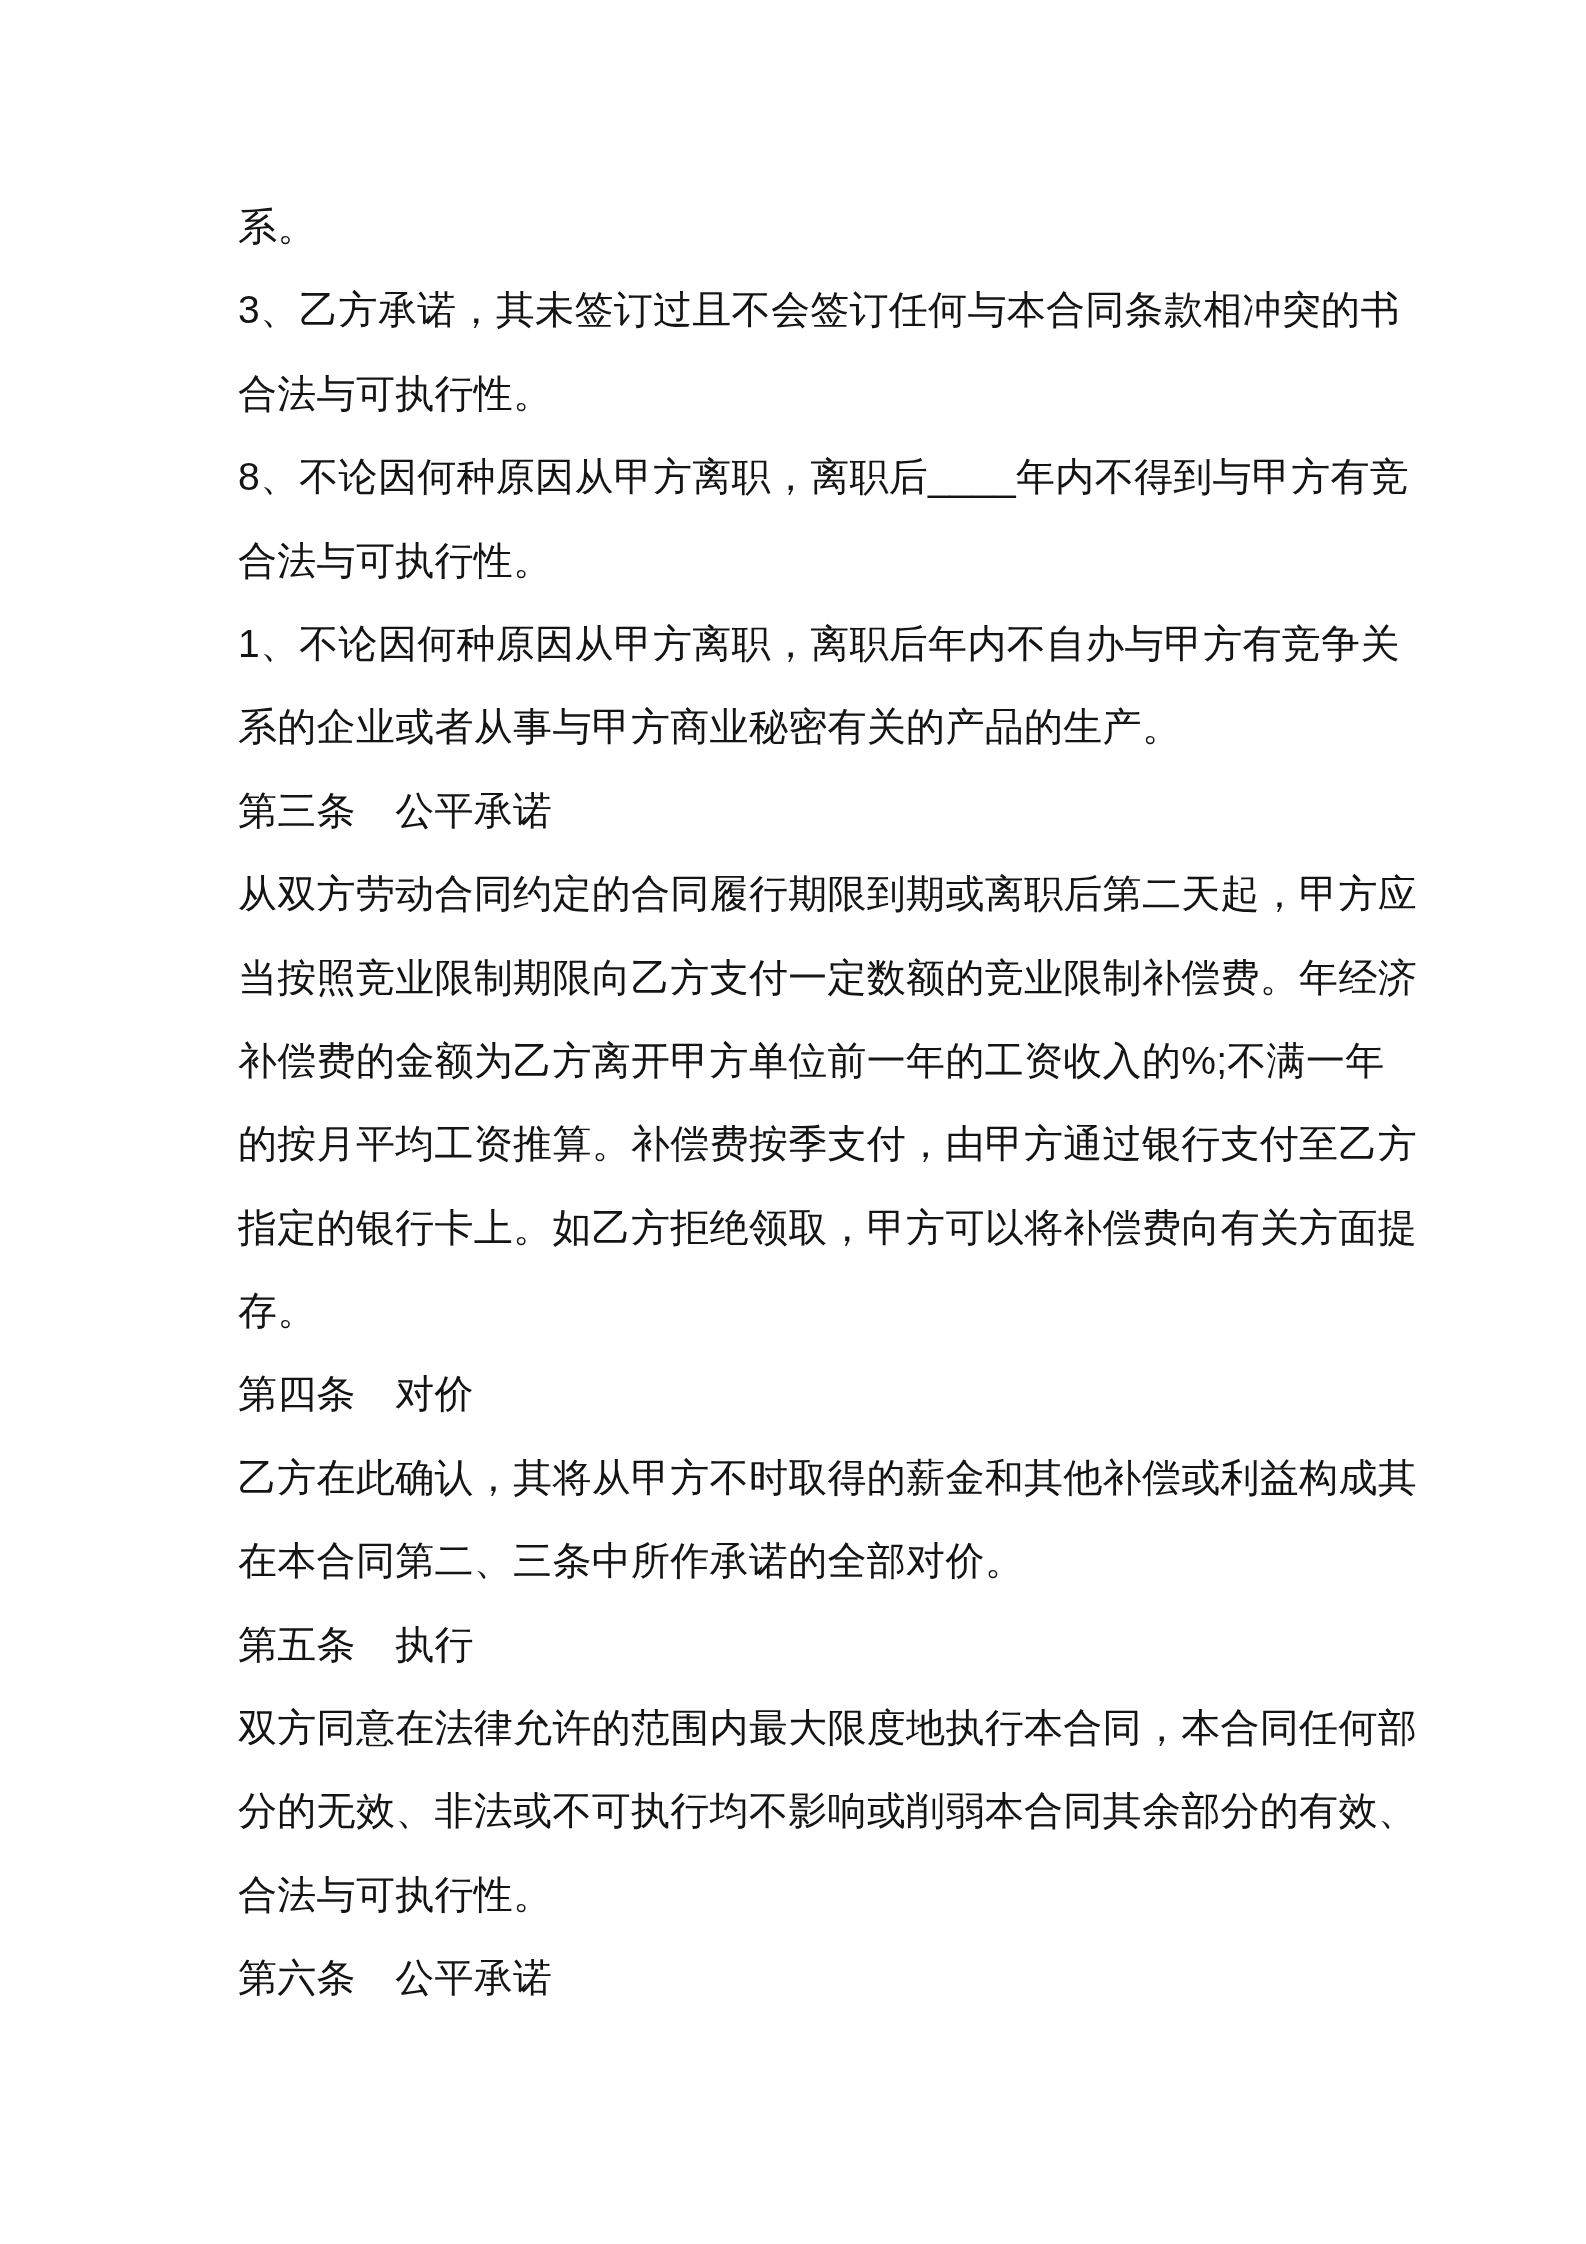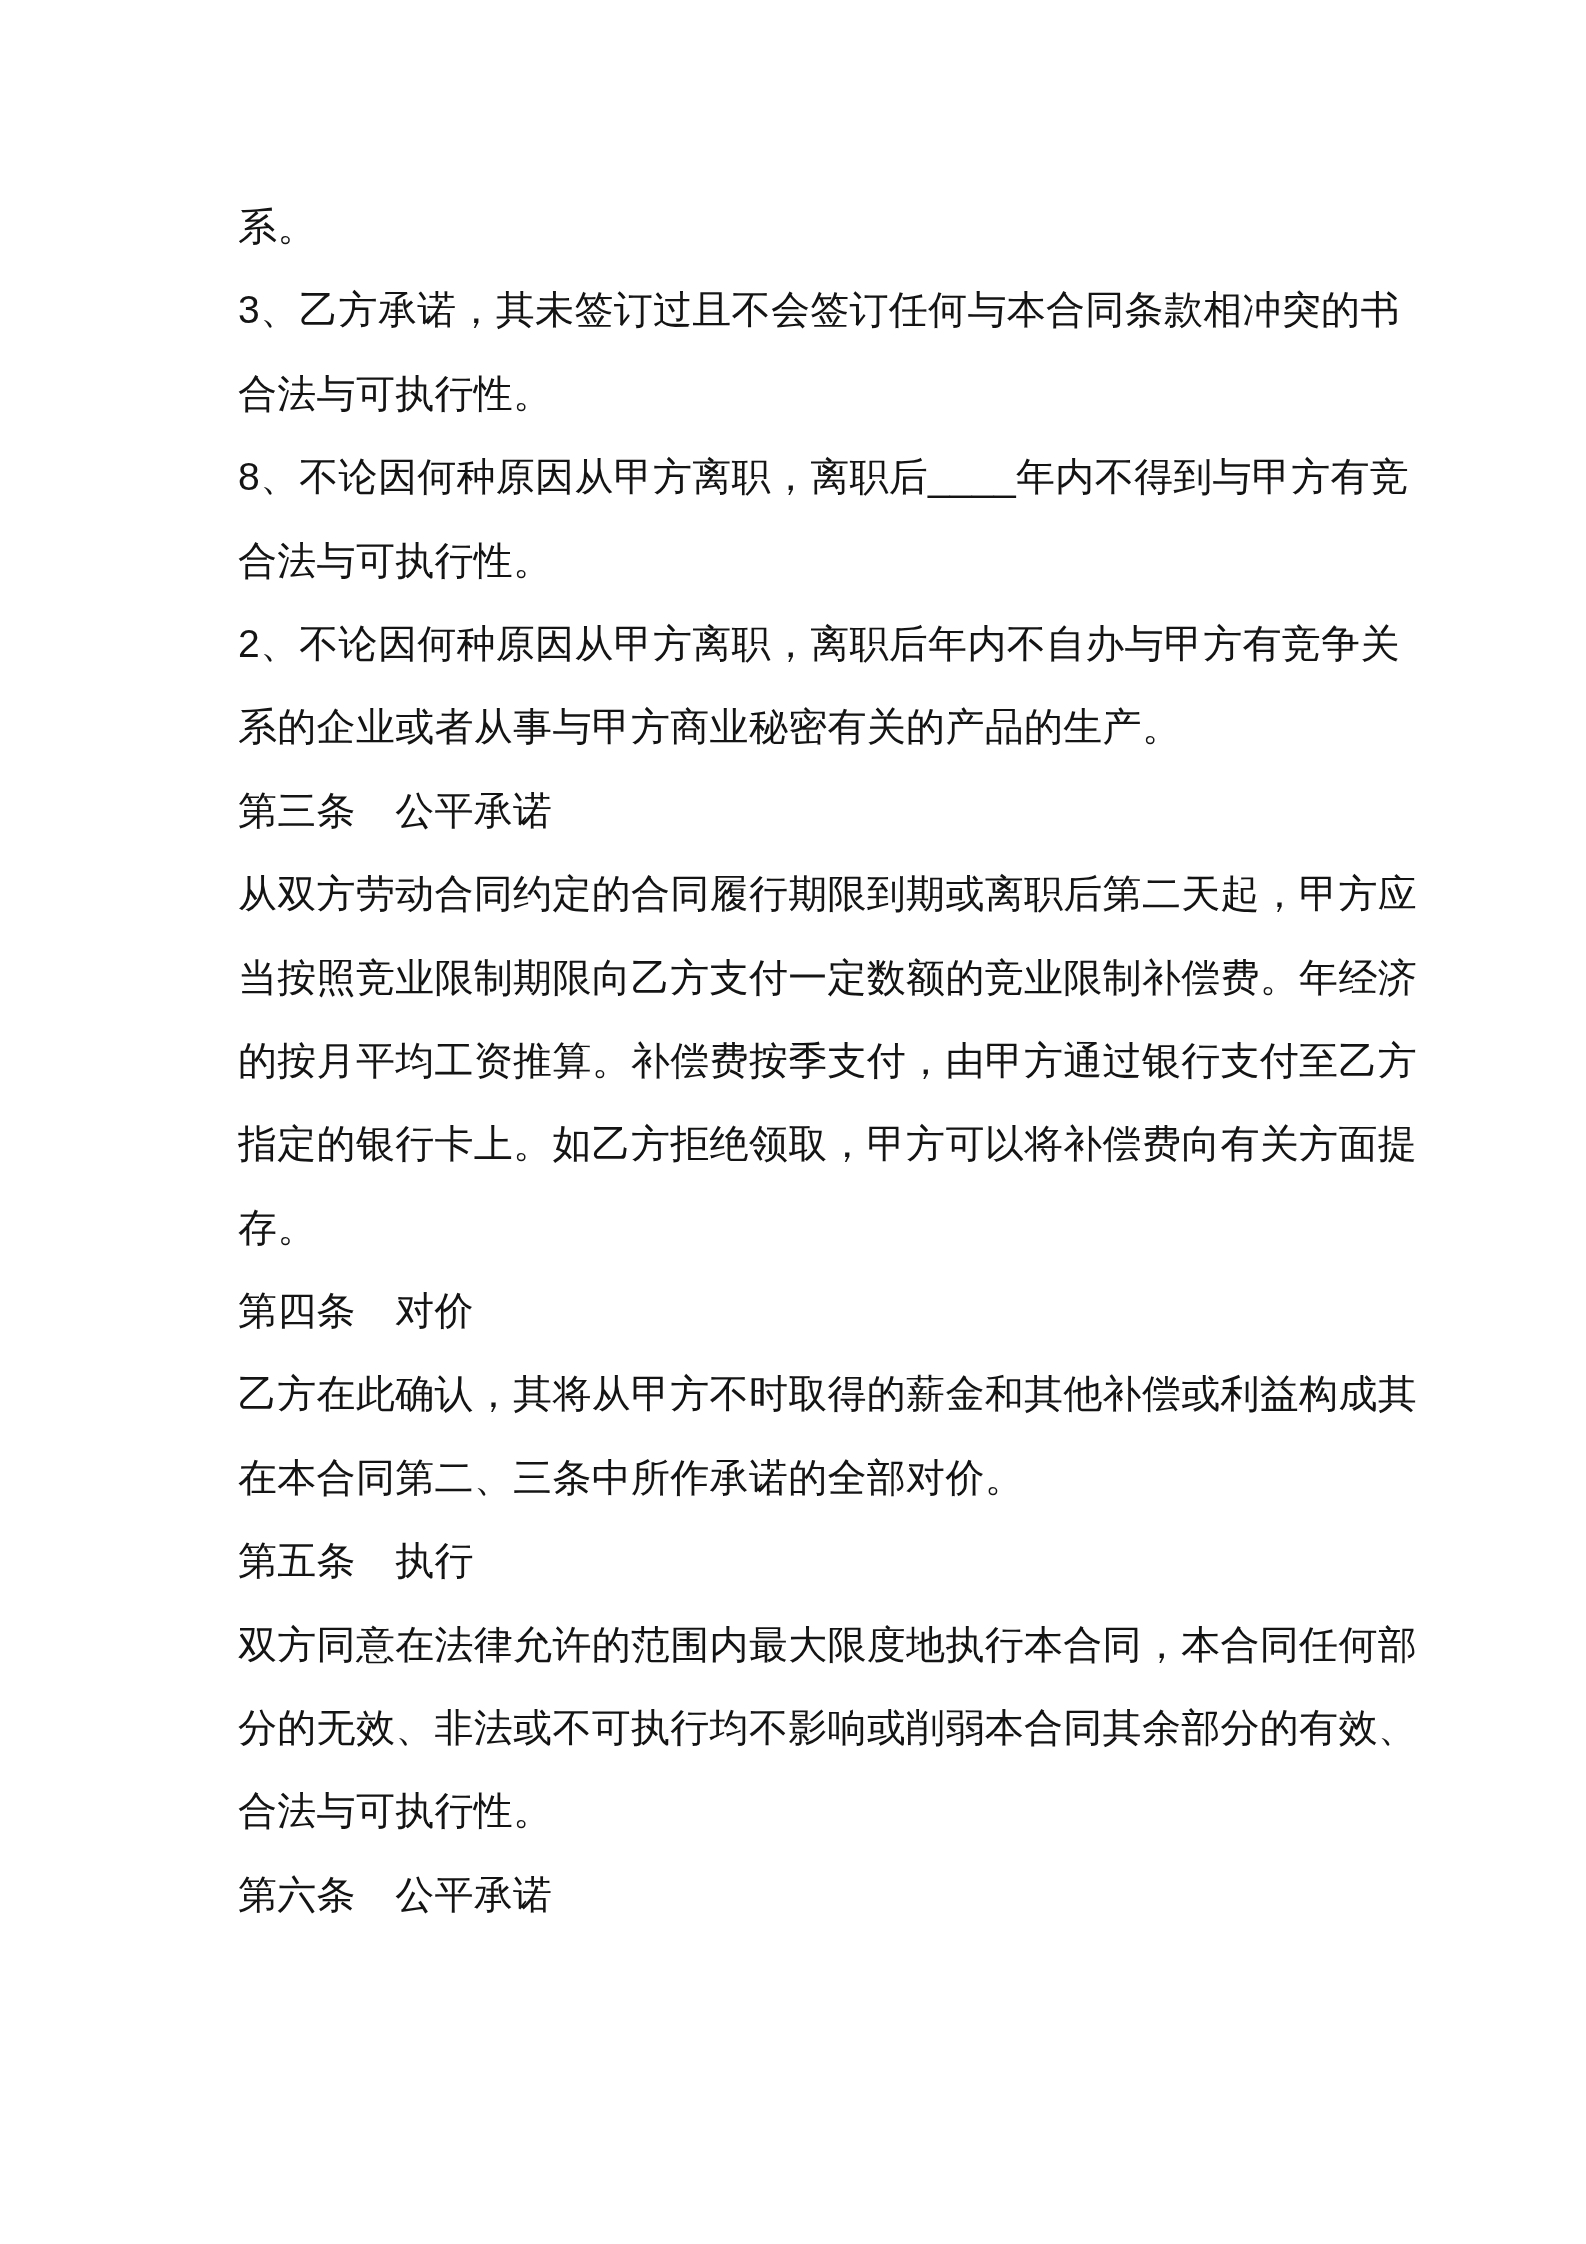--- a/index.html
+++ b/index.html
@@ -37,25 +37,26 @@
 </head>
 <body>
 
 <div class="page" style="background: rgb(255, 255, 255);">
   <div class="content" style="color: rgb(20, 20, 20);">
       <div class="line">系。</div>
       <div class="line">3、乙方承诺，其未签订过且不会签订任何与本合同条款相冲突的书</div>
       <div class="line">合法与可执行性。</div>
       <div class="line">8、不论因何种原因从甲方离职，离职后____年内不得到与甲方有竞</div>
       <div class="line">合法与可执行性。</div>
-      <div class="line">2、不论因何种原因从甲方离职，离职后年内不自办与甲方有竞争关</div>
+      <div class="line">1、不论因何种原因从甲方离职，离职后年内不自办与甲方有竞争关</div>
       <div class="line">系的企业或者从事与甲方商业秘密有关的产品的生产。</div>
       <div class="line heading">第三条　公平承诺</div>
       <div class="line">从双方劳动合同约定的合同履行期限到期或离职后第二天起，甲方应</div>
       <div class="line">当按照竞业限制期限向乙方支付一定数额的竞业限制补偿费。年经济</div>
+      <div class="line">补偿费的金额为乙方离开甲方单位前一年的工资收入的%;不满一年</div>
       <div class="line">的按月平均工资推算。补偿费按季支付，由甲方通过银行支付至乙方</div>
       <div class="line">指定的银行卡上。如乙方拒绝领取，甲方可以将补偿费向有关方面提</div>
       <div class="line">存。</div>
       <div class="line heading">第四条　对价</div>
       <div class="line">乙方在此确认，其将从甲方不时取得的薪金和其他补偿或利益构成其</div>
       <div class="line">在本合同第二、三条中所作承诺的全部对价。</div>
       <div class="line heading">第五条　执行</div>
       <div class="line">双方同意在法律允许的范围内最大限度地执行本合同，本合同任何部</div>
       <div class="line">分的无效、非法或不可执行均不影响或削弱本合同其余部分的有效、</div>
       <div class="line">合法与可执行性。</div>

